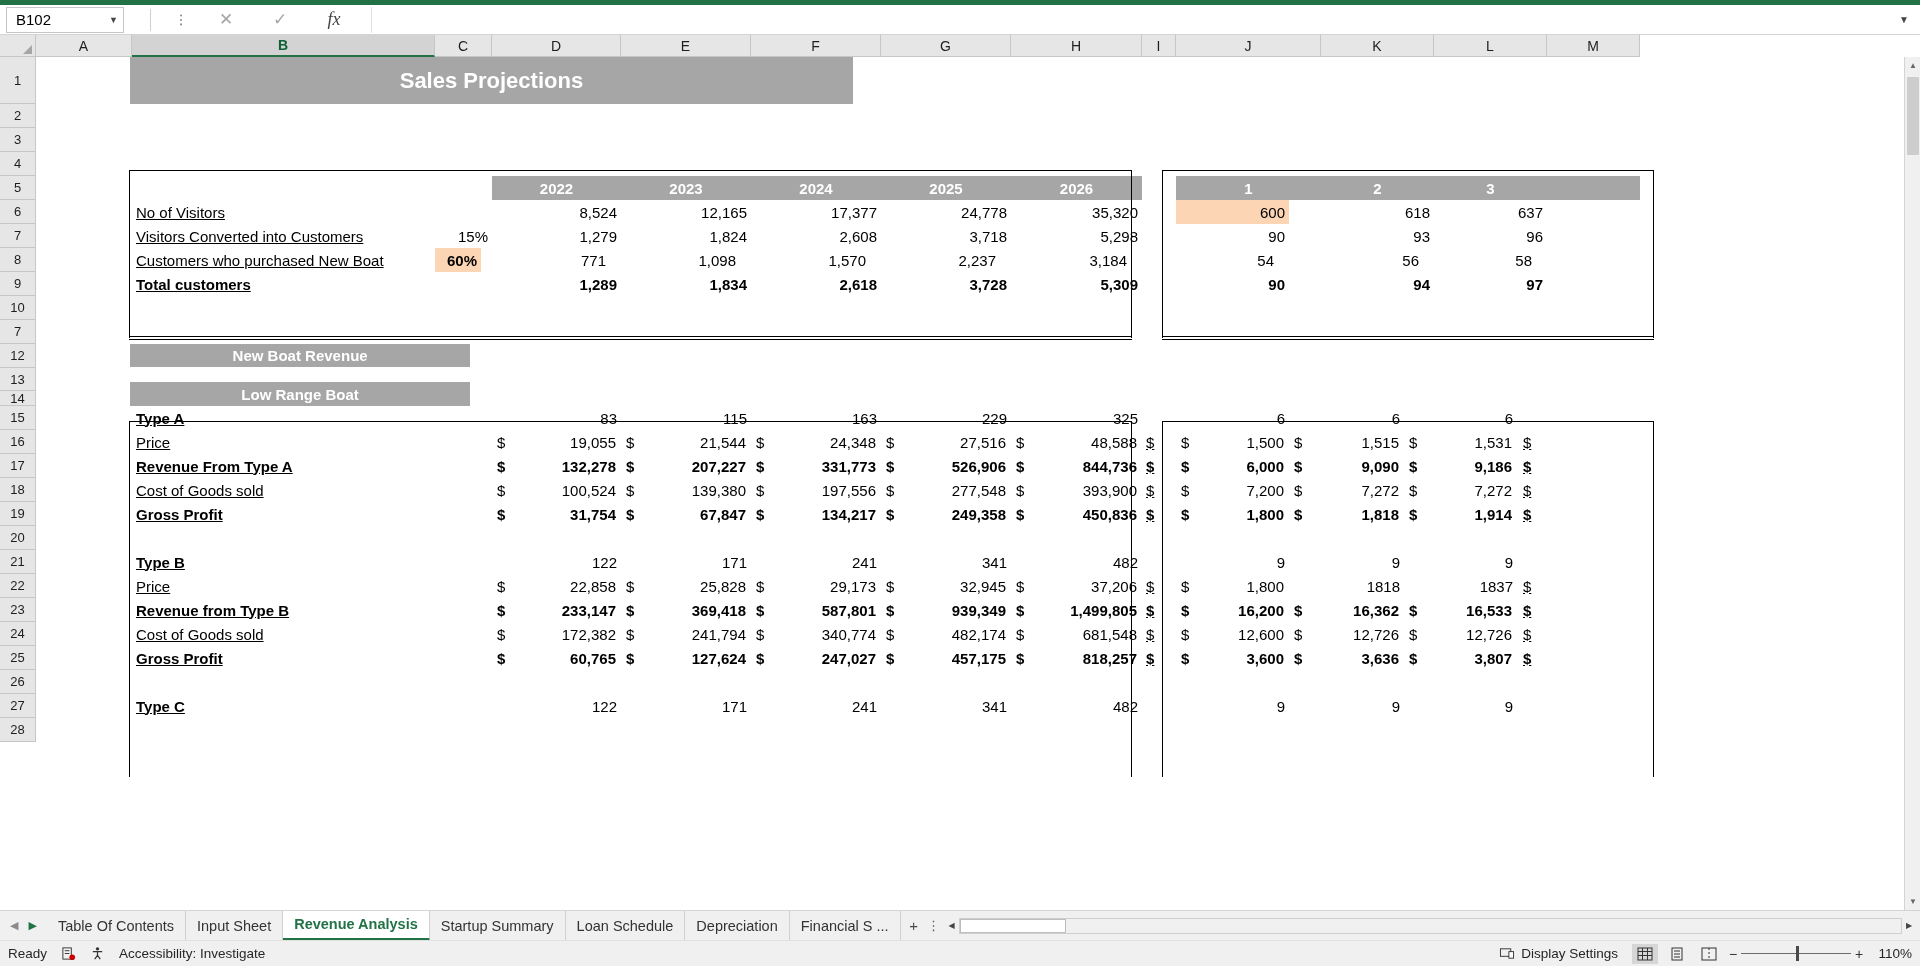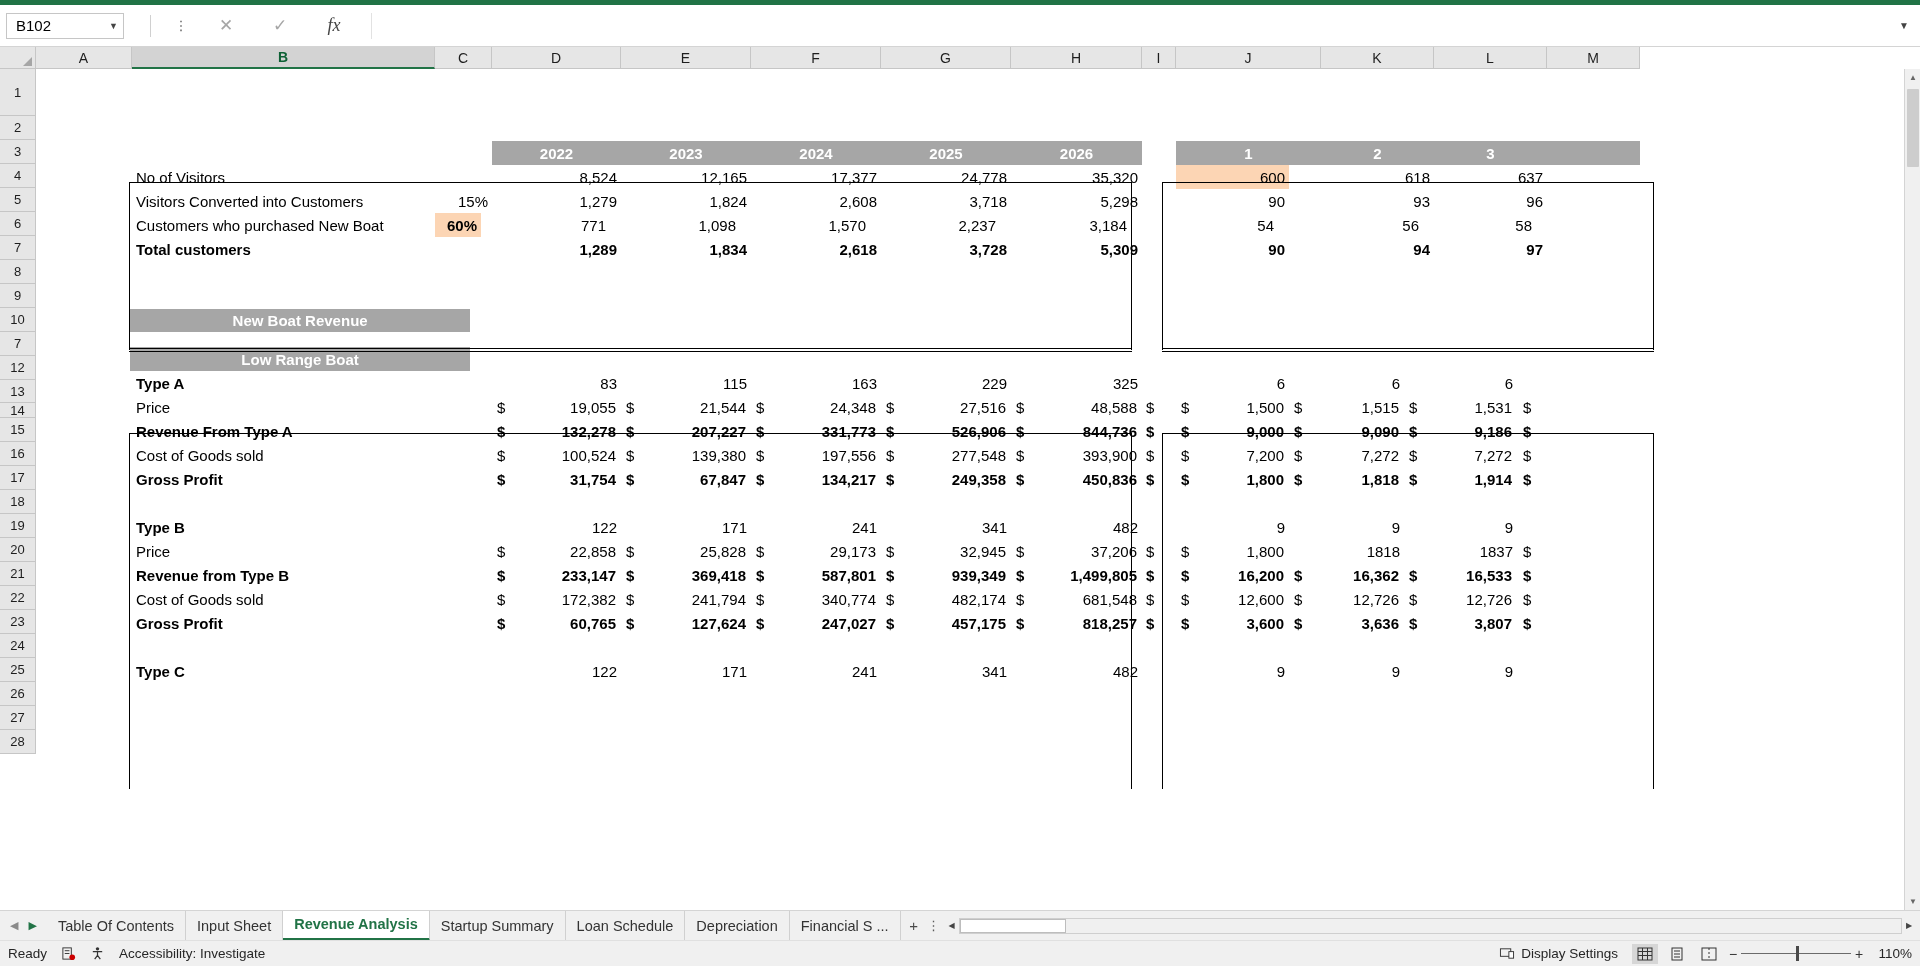--- a/index.html
+++ b/index.html
@@ -13,21 +13,21 @@
     color: #000;
   }
   .app { position: relative; width: 1920px; height: 966px; display: flex; flex-direction: column; }
 
   
   .top-strip { height: 5px; background: #217346; flex: 0 0 auto; }
 
   
   .formula-bar {
     flex: 0 0 auto;
-    height: 42px;
+    height: 30px;
     background: #ffffff;
     display: flex; align-items: center;
     padding: 0 6px;
     border-bottom: 1px solid #d4d4d4;
     gap: 20px;
   }
   .name-box {
     width: 118px; height: 26px;
     border: 1px solid #c6c6c6; background: #fff;
     display: flex; align-items: center; justify-content: space-between;
@@ -100,21 +100,21 @@
   .cell {
     position: relative;
     display: flex; align-items: center;
     font-size: 15px;
     padding: 0 4px;
     white-space: nowrap;
     overflow: visible;
   }
   .r { justify-content: flex-end; }
   .c { justify-content: center; }
-  .l { justify-content: flex-start; }
+  .l { justify-content: flex-start; text-decoration: underline; }
   .b { font-weight: bold; }
   .gray { background: #a6a6a6; color: #fff; }
   .peach { background: #fcd5b4; }
 
   
   .acct { display: flex; align-items: center; justify-content: space-between; padding: 0 5px 0 5px; }
   .acct .cur { font-size: 15px; }
   .acct .num { font-size: 15px; }
 
   
@@ -253,20 +253,25 @@
       <div class="rowhead" style="height:24px">23</div>
       <div class="rowhead" style="height:24px">24</div>
       <div class="rowhead" style="height:24px">25</div>
       <div class="rowhead" style="height:24px">26</div>
       <div class="rowhead" style="height:24px">27</div>
       <div class="rowhead" style="height:24px">28</div>
     </div>
 
     <div class="sheet">
 
+      <div class="srow" style="height:47px">
+        <div class="cell" style="width:96px"></div>
+        <div class="cell gray b c" style="width:736px;font-size:22px">Sales Projections</div>
+        <div class="cell" style="width:1088px"></div>
+      </div>
 
       <div class="srow" style="height:24px">
           <div class="cell" style="width:1920px"></div>
         </div>
       <div class="srow" style="height:24px">
           <div class="cell" style="width:1920px"></div>
         </div>
 
       <div class="srow" style="height:24px">
         <div class="cell" style="width:1920px"></div>
@@ -452,21 +457,21 @@
           <span class="cur">$</span>
           <span class="num">526,906</span>
           </div>
         <div class="cell acct b" style="width:131px">
           <span class="cur">$</span>
           <span class="num">844,736</span>
           </div>
         <div class="cell l b" style="width:34px">$</div>
         <div class="cell acct b" style="width:113px">
           <span class="cur">$</span>
-          <span class="num">9,000</span>
+          <span class="num">6,000</span>
           </div>
         <div class="cell acct b" style="width:115px">
           <span class="cur">$</span>
           <span class="num">9,090</span>
           </div>
         <div class="cell acct b" style="width:113px">
           <span class="cur">$</span>
           <span class="num">9,186</span>
           </div>
         <div class="cell l b" style="width:93px;padding-left:6px">$</div>

